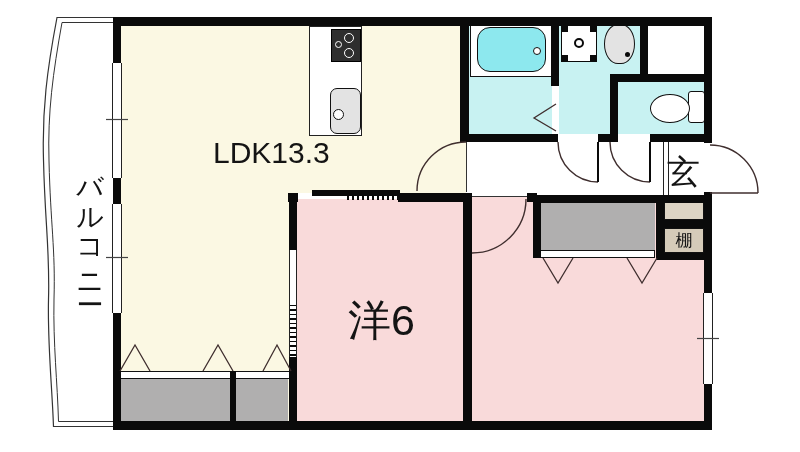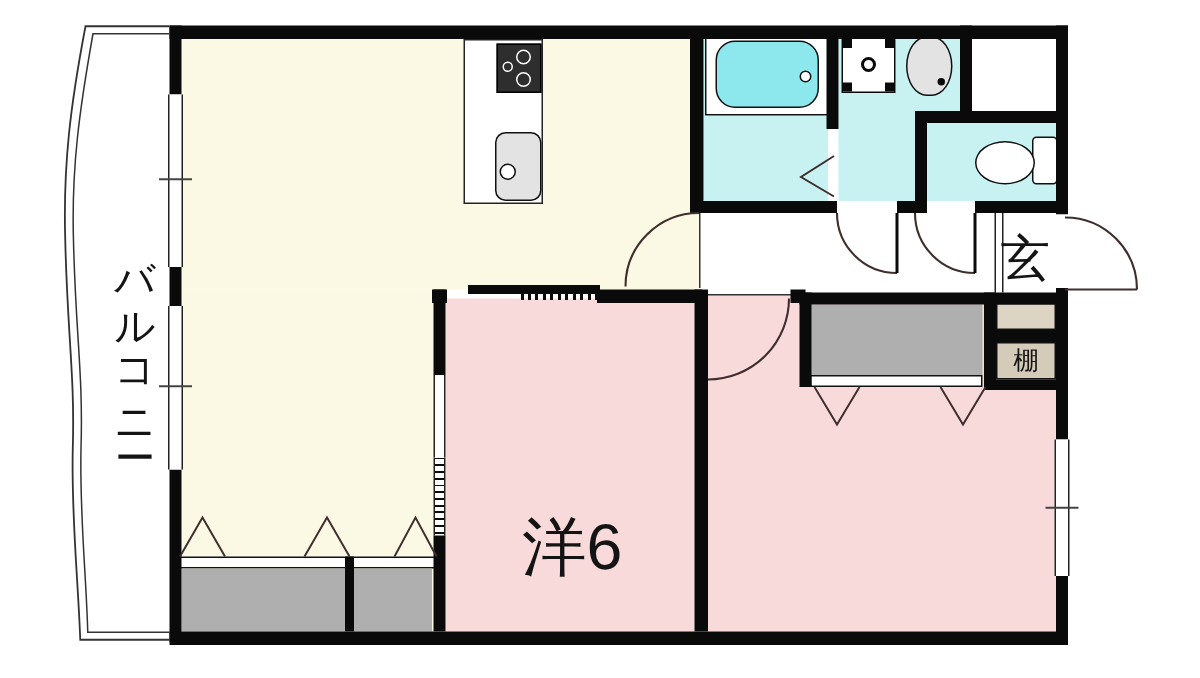--- a/index.html
+++ b/index.html
@@ -143,16 +143,17 @@
 
     <polyline points="120,371 135,345 150,371" fill="none" stroke="#3F2E2E" stroke-width="1.3"></polyline>
     <polyline points="203,371 218,345 233,371" fill="none" stroke="#3F2E2E" stroke-width="1.3"></polyline>
     <polyline points="263,371 277,345 291,371" fill="none" stroke="#3F2E2E" stroke-width="1.3"></polyline>
 
     <polyline points="543,258 558,283 573,258" fill="none" stroke="#3F2E2E" stroke-width="1.3"></polyline>
     <polyline points="627,258 642,283 657,258" fill="none" stroke="#3F2E2E" stroke-width="1.3"></polyline>
   </svg>
 
   <div class="lbl" style="left:72px;top:156px;writing-mode:vertical-rl;font-size:27px;letter-spacing:3px;">バルコニー</div>
-  <div class="lbl" style="left:348px;top:292px;font-size:43px;margin-top:44px;">洋6</div>
+  <div class="lbl" style="left:213px;top:136px;font-size:30px;">LDK13.3</div>
+  <div class="lbl" style="left:348px;top:292px;font-size:43px;">洋6</div>
   <div class="lbl" style="left:667px;top:150px;font-size:33px;">玄</div>
 
 </div>
 
 </body></html>

